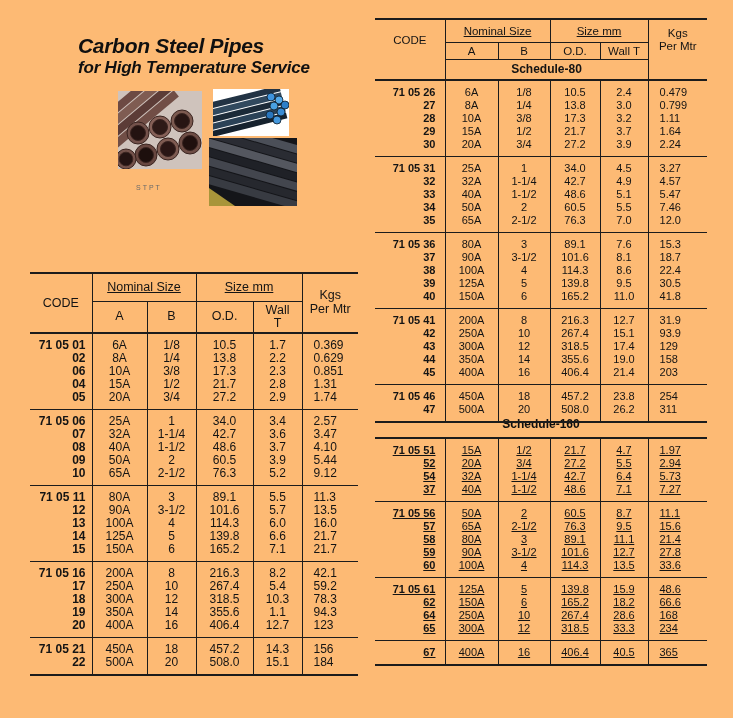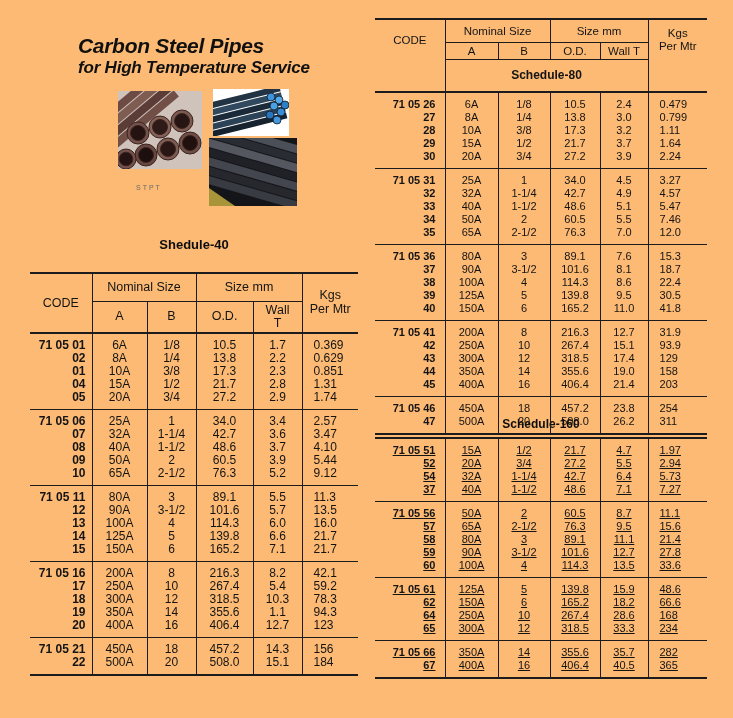--- a/index.html
+++ b/index.html
@@ -28,39 +28,39 @@
   .lbl-s40  { left:30px;  top:237px; width:328px; font-size:13px; }
   .lbl-s160 { left:375px; top:417px; width:332px; font-size:12px; }
 
   
   table.spec { border-collapse:collapse; table-layout:fixed; position:absolute; background:transparent; }
   table.spec th, table.spec td { text-align:center; vertical-align:middle; font-weight:normal; overflow:hidden; white-space:nowrap; }
   table.spec { border-top:2px solid #1c1c1c; border-bottom:2px solid #1c1c1c; }
   table.spec thead { border-bottom:2px solid #1c1c1c; }
   table.spec tbody { border-top:1.5px solid #1c1c1c; }
   .vr { border-right:1px solid #1c1c1c; }
-  .hb { border-bottom:1px solid #1c1c1c; }
+  .hb { border-bottom:1px solid #1c1c1c;text-decoration:underline; }
 
   
   #t40 { left:30px; top:272px; width:328px; font-size:12px; }
   #t40 col.g0{width:62px} #t40 col.g1{width:55px} #t40 col.g2{width:49px}
   #t40 col.g3{width:57px} #t40 col.g4{width:49px} #t40 col.g5{width:56px}
   #t40 thead tr.h1 th { height:28px; font-size:12.5px; }
   #t40 thead tr.h2 th { height:32px; font-size:12.5px; line-height:1.05; }
 
   
   #t80, #t160 { left:375px; width:332px; font-size:11px; }
   #t80 { top:18px; }
   #t160 { top:437px;text-decoration:underline; }
   #t80 col.g0,#t160 col.g0{width:70px} #t80 col.g1,#t160 col.g1{width:53px}
   #t80 col.g2,#t160 col.g2{width:52px} #t80 col.g3,#t160 col.g3{width:50px}
   #t80 col.g4,#t160 col.g4{width:48px} #t80 col.g5,#t160 col.g5{width:59px}
   #t80 thead tr.h1 th { height:23px; font-size:11.5px; }
   #t80 thead tr.h2 th { height:17px; font-size:11.5px; border-bottom:1px solid #1c1c1c; }
-  #t80 thead tr.band th { height:33px; font-weight:bold; font-size:12px; }
+  #t80 thead tr.band th { height:21px; font-weight:bold; font-size:12px; }
 
   
   table.spec tbody td { height:13px; line-height:13px; }
   table.spec tbody tr:first-child td { padding-top:5px; height:18px; }
   table.spec tbody tr:last-child td  { padding-bottom:5px; height:18px; }
   table.spec td.c0 { font-weight:bold; text-align:right; padding-right:9px; }
   table.spec td.c5 { text-align:left; padding-left:11px; }
   #t40 td.c0 { padding-right:6px; }
   .kgs-h { line-height:1.1; }
 </style>
@@ -135,21 +135,20 @@
         <rect x="-25" y="32" width="140" height="8" fill="#43464e"></rect>
         <rect x="-25" y="41" width="140" height="8" fill="#26282e"></rect>
         <rect x="-25" y="50" width="140" height="8" fill="#383b42"></rect>
       </g>
       <polygon points="0,68 26,68 0,50" fill="#a8953a"></polygon>
     </svg>
   </div>
 
   <div class="img-caption">STPT</div>
 
-  <div class="sec-label lbl-s40">Shedule-40</div>
   <div class="sec-label lbl-s160">Schedule-160</div>
 
   <table class="spec" id="t40">
     <colgroup>
         <col class="g0">
         <col class="g1">
         <col class="g2">
         <col class="g3">
         <col class="g4">
         <col class="g5">
@@ -179,21 +178,21 @@
         </tr>
         <tr>
           <td class="c0 vr">02</td>
           <td class="c1 vr">8A</td>
           <td class="c2 vr">1/4</td>
           <td class="c3 vr">13.8</td>
           <td class="c4 vr">2.2</td>
           <td class="c5">0.629</td>
         </tr>
         <tr>
-          <td class="c0 vr">01</td>
+          <td class="c0 vr">06</td>
           <td class="c1 vr">10A</td>
           <td class="c2 vr">3/8</td>
           <td class="c3 vr">17.3</td>
           <td class="c4 vr">2.3</td>
           <td class="c5">0.851</td>
         </tr>
         <tr>
           <td class="c0 vr">04</td>
           <td class="c1 vr">15A</td>
           <td class="c2 vr">1/2</td>
@@ -686,28 +685,20 @@
           <td class="c0 vr">65</td>
           <td class="c1 vr">300A</td>
           <td class="c2 vr">12</td>
           <td class="c3 vr">318.5</td>
           <td class="c4 vr">33.3</td>
           <td class="c5">234</td>
         </tr>
       </tbody>
       <tbody>
         <tr>
-          <td class="c0 vr">71 05 66</td>
-          <td class="c1 vr">350A</td>
-          <td class="c2 vr">14</td>
-          <td class="c3 vr">355.6</td>
-          <td class="c4 vr">35.7</td>
-          <td class="c5">282</td>
-        </tr>
-        <tr>
           <td class="c0 vr">67</td>
           <td class="c1 vr">400A</td>
           <td class="c2 vr">16</td>
           <td class="c3 vr">406.4</td>
           <td class="c4 vr">40.5</td>
           <td class="c5">365</td>
         </tr>
       </tbody>
     </table>
 

